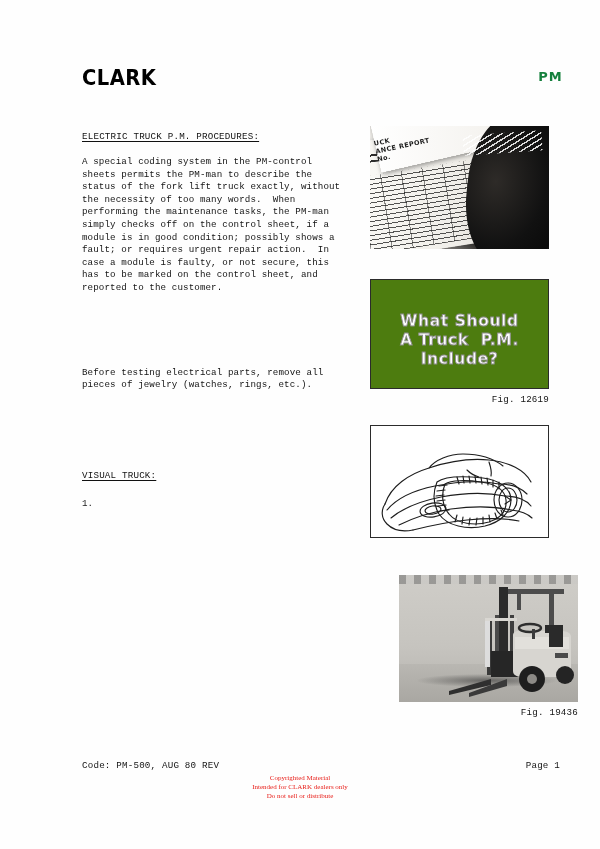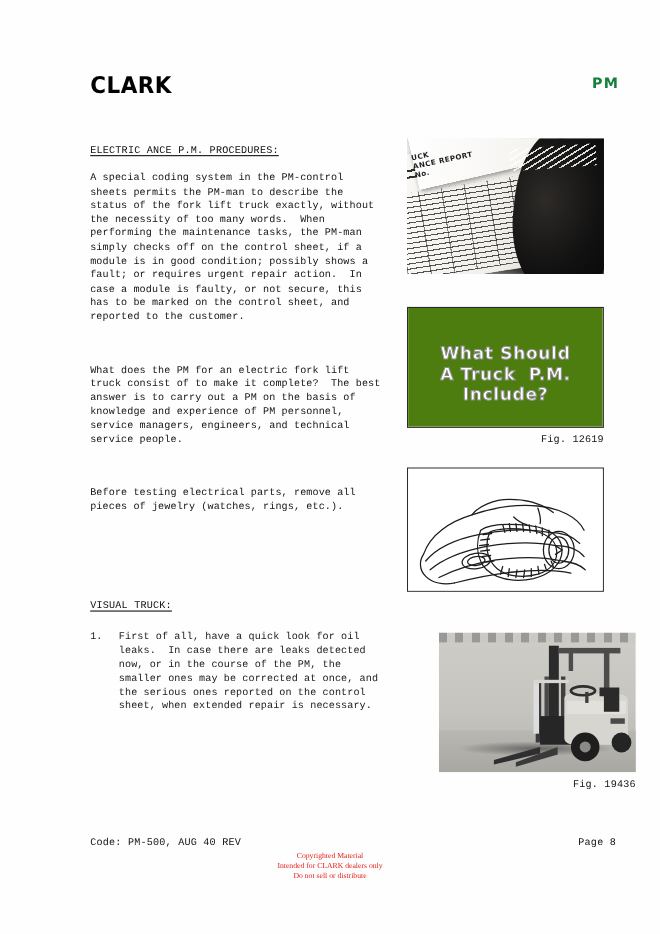--- a/index.html
+++ b/index.html
@@ -275,61 +275,49 @@
 
 <div class="page">
 
   <div class="header">
     <div class="brand">CLARK</div>
     <div class="header-right">PM</div>
   </div>
 
   <div class="textcol">
 
-    <div class="sec-title">ELECTRIC ANCE P.M. PROCEDURES:</div>
+    <div class="sec-title">ELECTRIC TRUCK P.M. PROCEDURES:</div>
 
     <p class="para">A special coding system in the PM-control
 sheets permits the PM-man to describe the
 status of the fork lift truck exactly, without
 the necessity of too many words.  When
 performing the maintenance tasks, the PM-man
 simply checks off on the control sheet, if a
 module is in good condition; possibly shows a
 fault; or requires urgent repair action.  In
 case a module is faulty, or not secure, this
 has to be marked on the control sheet, and
 reported to the customer.</p>
 
     <div class="gap-xl"></div>
 
-    <p class="para">What does the PM for an electric fork lift
-truck consist of to make it complete?  The best
-answer is to carry out a PM on the basis of
-knowledge and experience of PM personnel,
-service managers, engineers, and technical
-service people.</p>
 
     <div class="gap-xl"></div>
 
     <p class="para">Before testing electrical parts, remove all
 pieces of jewelry (watches, rings, etc.).</p>
 
     <div class="gap-sec"></div>
 
     <div class="visual-title">VISUAL TRUCK:</div>
 
     <div class="list">
       <div class="list-item">
         <div class="li-num">1.</div>
-        <div class="li-body">First of all, have a quick look for oil
-leaks.  In case there are leaks detected
-now, or in the course of the PM, the
-smaller ones may be corrected at once, and
-the serious ones reported on the control
-sheet, when extended repair is necessary.</div>
       </div>
     </div>
 
   </div>
 
   <div class="figcol">
 
     <div class="figure f1">
       <div class="fig-frame">
         <div class="photo1">
@@ -455,20 +443,20 @@
             <rect x="156" y="78" width="13" height="5" fill="#4a4a4a"></rect>
           </svg>
         </div>
       </div>
       <div class="fig-caption">Fig. 19436</div>
     </div>
 
   </div>
 
   <div class="footer">
-    <div class="code">Code: PM-500, AUG 40 REV</div>
-    <div class="pageno">Page 8</div>
+    <div class="code">Code: PM-500, AUG 80 REV</div>
+    <div class="pageno">Page 1</div>
     <div class="copyright">Copyrighted Material
 Intended for CLARK dealers only
 Do not sell or distribute</div>
   </div>
 
 </div>
 
 </body></html>

